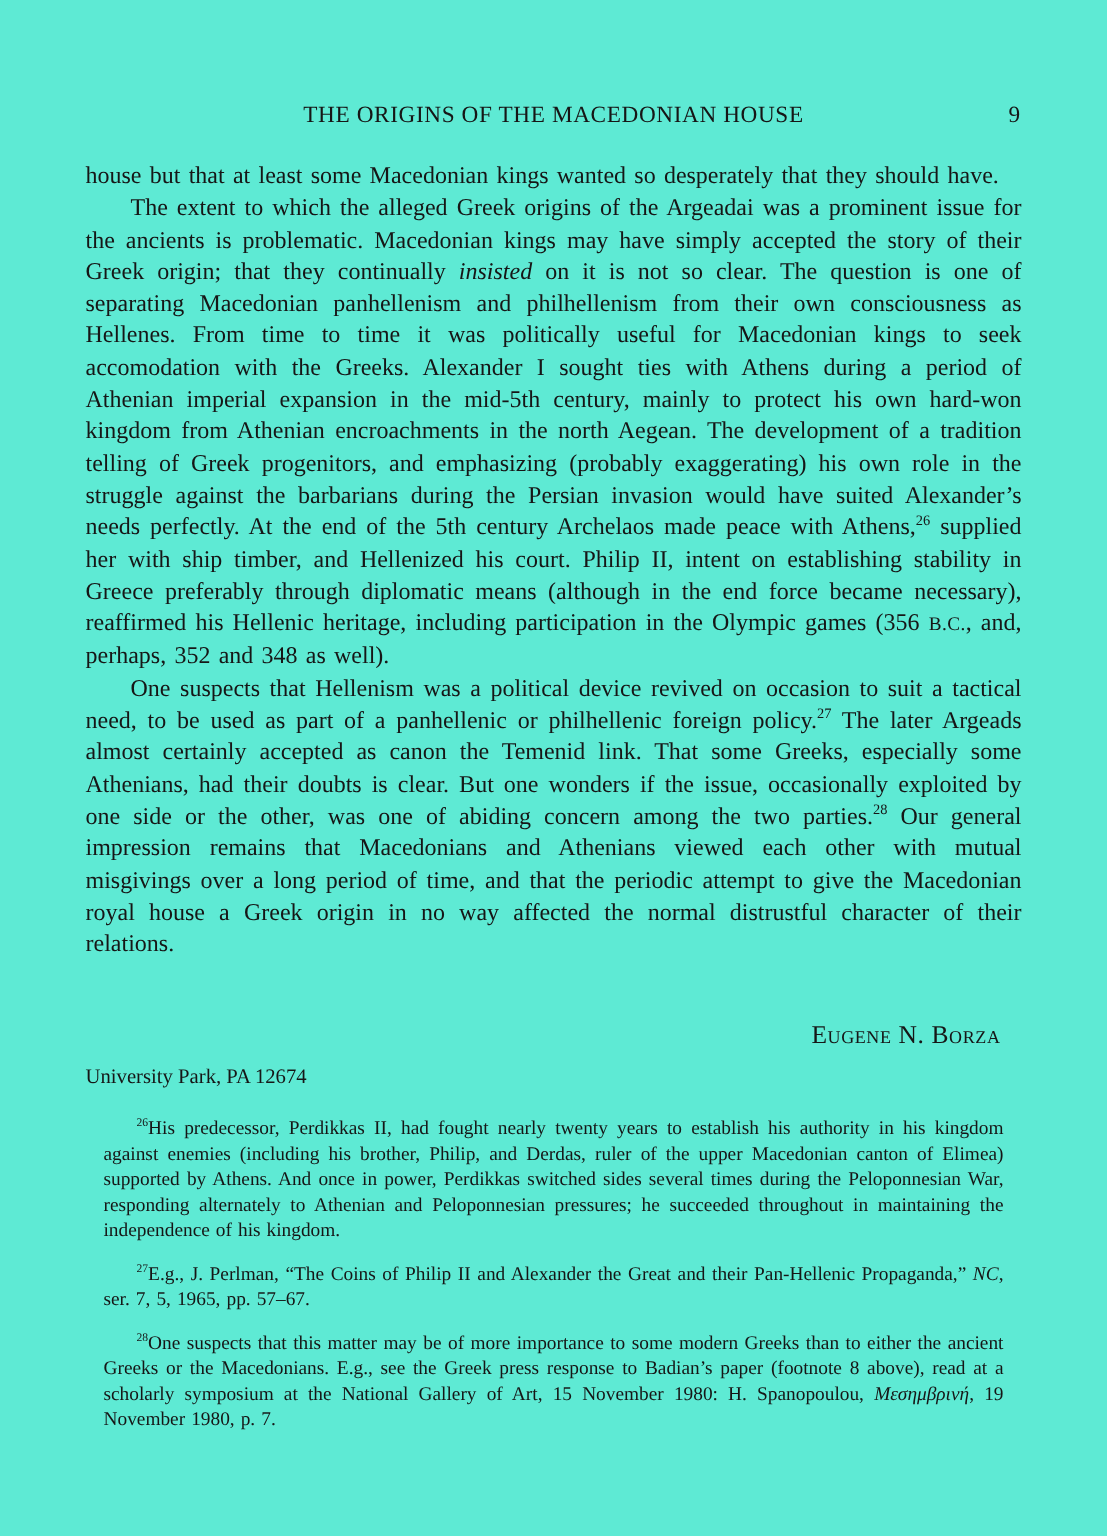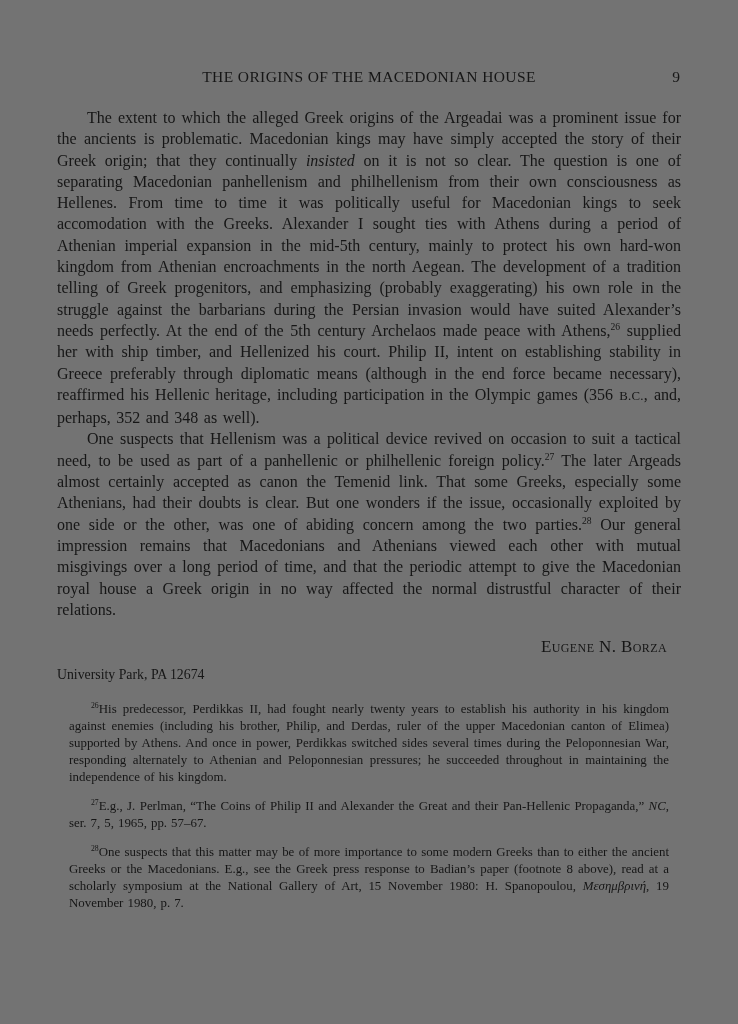--- a/index.html
+++ b/index.html
@@ -5,21 +5,21 @@
   html, body {
     margin: 0;
     padding: 0;
     background: #ffffff;
   }
   .page {
     position: relative;
     width: 738px;
     height: 1024px;
     box-sizing: border-box;
-    background: #737373;
+    background: #5eead4;
     color: #161616;
     font-family: "Liberation Serif", serif;
     padding: 67px 57px 0 57px;
     overflow: hidden;
   }
   
   .running-head {
     position: relative;
     height: 19px;
     margin-bottom: 21px;
@@ -52,21 +52,21 @@
     line-height: 0;
     vertical-align: super;
     letter-spacing: 0;
   }
   .sc {
     font-size: 0.8em;
     letter-spacing: 0.3px;
   }
   
   .signature {
-    margin-top: 17px;
+    margin-top: 40px;
     text-align: right;
     padding-right: 14px;
   }
   .author-name {
     font-variant: small-caps;
     font-size: 17px;
     letter-spacing: 0.4px;
   }
   .affiliation {
     margin-top: 9px;
@@ -96,20 +96,21 @@
 <body>
 
 <div class="page">
 
   <div class="running-head">
     <span class="head-title">THE ORIGINS OF THE MACEDONIAN HOUSE</span>
     <span class="page-num">9</span>
   </div>
 
   <div class="body-text" id="body-text">
+      <p class=""><span>house but that at least some Macedonian kings wanted so desperately that they should have.</span></p>
       <p class="indent"><span>The extent to which the alleged Greek origins of the Argeadai was a prominent issue for the ancients is problematic. Macedonian kings may have simply accepted the story of their Greek origin; that they continually </span><i>insisted</i><span> on it is not so clear. The question is one of separating Macedonian panhellenism and philhellenism from their own consciousness as Hellenes. From time to time it was politically useful for Macedonian kings to seek accomodation with the Greeks. Alexander I sought ties with Athens during a period of Athenian imperial expansion in the mid-5th century, mainly to protect his own hard-won kingdom from Athenian encroachments in the north Aegean. The development of a tradition telling of Greek progenitors, and emphasizing (probably exaggerating) his own role in the struggle against the barbarians during the Persian invasion would have suited Alexander’s needs perfectly. At the end of the 5th century Archelaos made peace with Athens,</span><sup class="fn-ref">26</sup><span> supplied her with ship timber, and Hellenized his court. Philip II, intent on establishing stability in Greece preferably through diplomatic means (although in the end force became necessary), reaffirmed his Hellenic heritage, including participation in the Olympic games (356 </span><span class="sc">B.C.</span><span>, and, perhaps, 352 and 348 as well).</span></p>
       <p class="indent"><span>One suspects that Hellenism was a political device revived on occasion to suit a tactical need, to be used as part of a panhellenic or philhellenic foreign policy.</span><sup class="fn-ref">27</sup><span> The later Argeads almost certainly accepted as canon the Temenid link. That some Greeks, especially some Athenians, had their doubts is clear. But one wonders if the issue, occasionally exploited by one side or the other, was one of abiding concern among the two parties.</span><sup class="fn-ref">28</sup><span> Our general impression remains that Macedonians and Athenians viewed each other with mutual misgivings over a long period of time, and that the periodic attempt to give the Macedonian royal house a Greek origin in no way affected the normal distrustful character of their relations.</span></p>
     </div>
 
   <div class="signature">
     <span class="author-name">Eugene N. Borza</span>
   </div>
 
   <div class="affiliation">
     <div class="affil-address">University Park, PA 12674</div>

